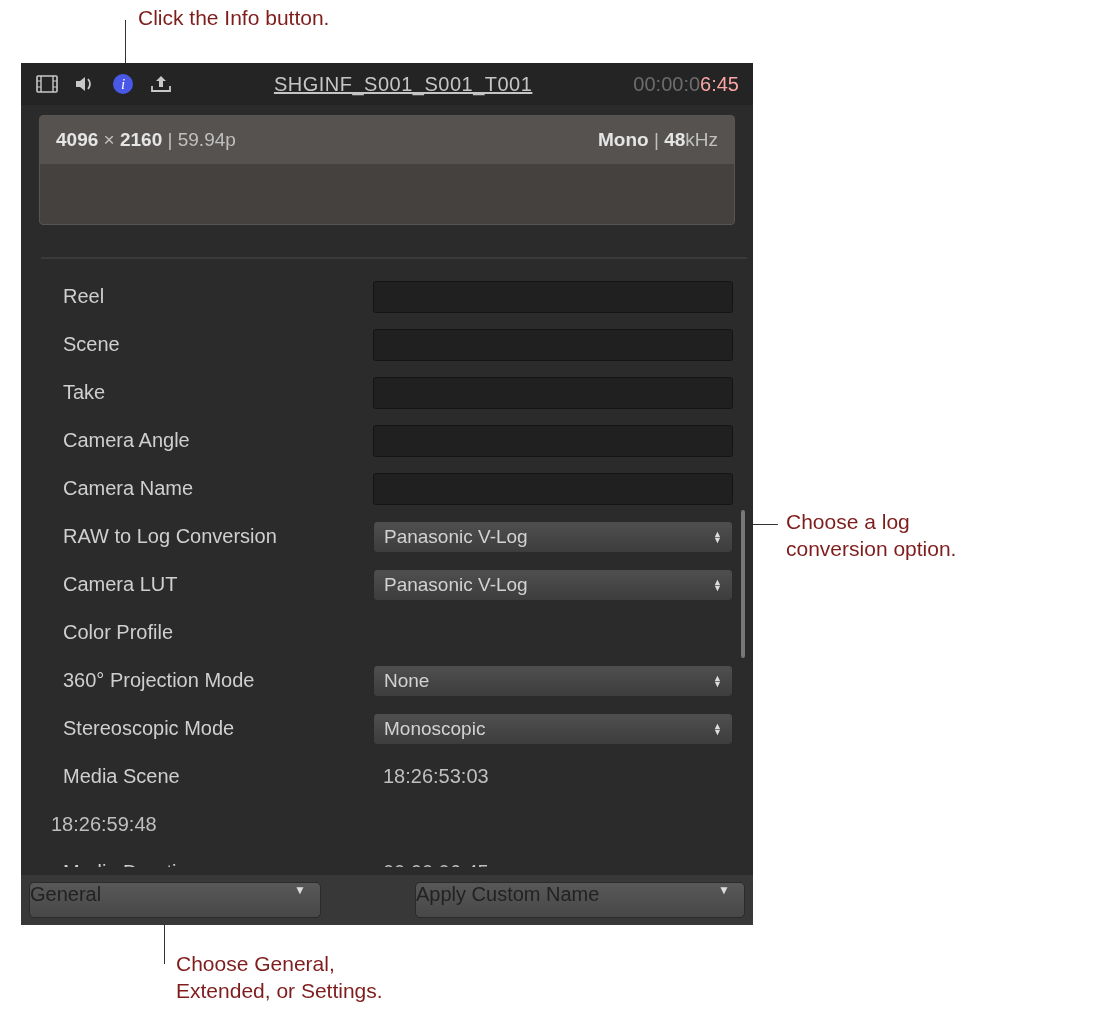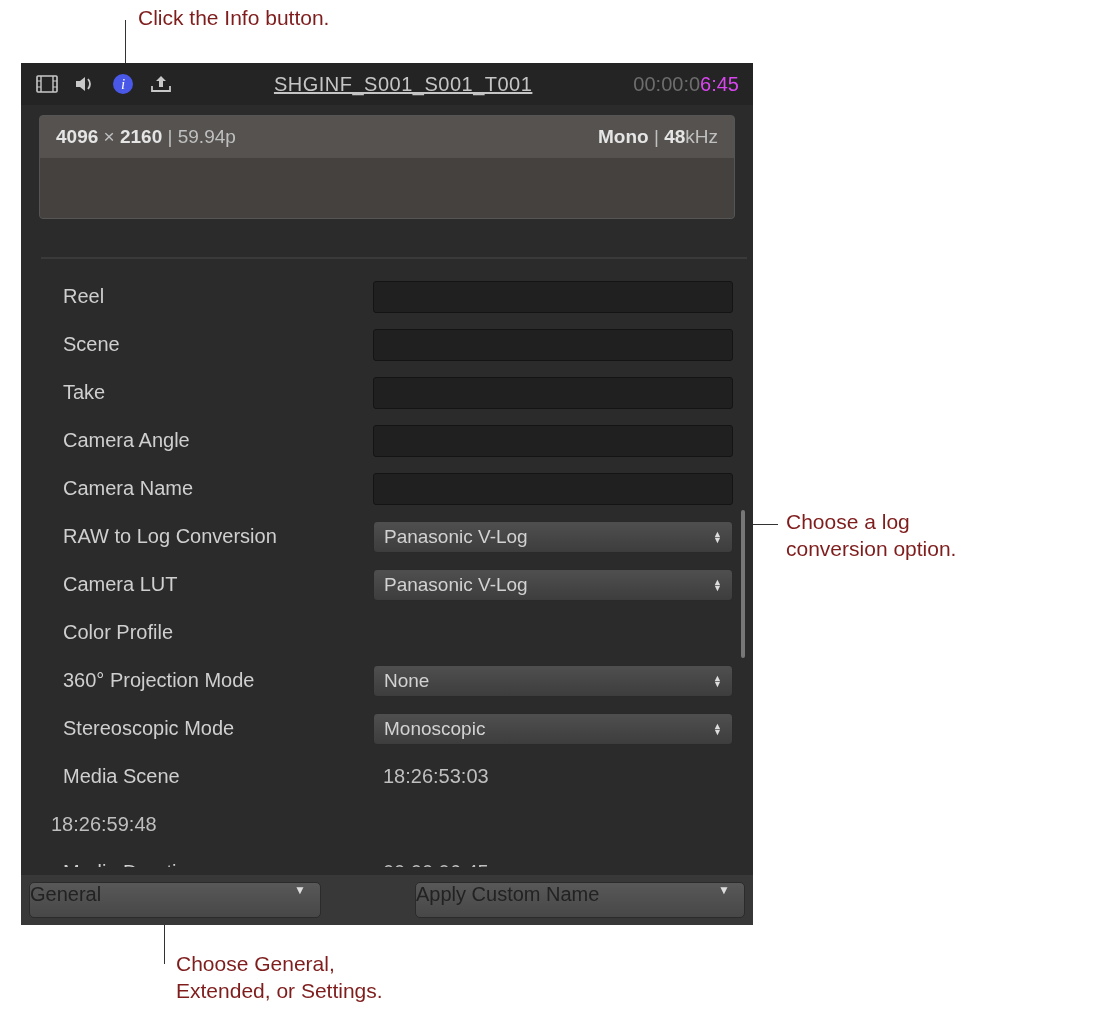--- a/index.html
+++ b/index.html
@@ -37,30 +37,30 @@
       align-items: center;
       padding: 0 14px;
       color: #bdbdbd;
       gap: 12px;
     }
     .topbar-icons { display: flex; gap: 14px; align-items: center; }
     .icon-btn { width: 24px; height: 24px; display: flex; align-items: center; justify-content: center; cursor: pointer; color: #c8c8c8; }
     .icon-btn.info { color: #5b6eff; }
     .topbar-title { flex: 1; text-align: center; font-size: 20px; color: #c5c5c5; letter-spacing: 0.5px; text-decoration: underline; }
     .topbar-time { font-size: 20px; color: #6d6d6d; }
-    .topbar-time .bright { color: #d946ef; }
+    .topbar-time .bright { color: #fca5a5; }
     .summary-wrap {
       margin: 10px 18px 0 18px;
       border: 1px solid #555;
       border-radius: 4px;
       overflow: hidden;
       background: #555250;
     }
     .summary-top {
-      height: 42px;
+      height: 48px;
       display: flex;
       justify-content: space-between;
       align-items: center;
       padding: 0 16px;
       font-size: 19px;
       color: #c0c0c0;
       text-align: right;
     }
     .summary-top b { color: #e5e5e5; font-weight: 700; }
     .summary-preview { height: 60px; background: #44413f; }

